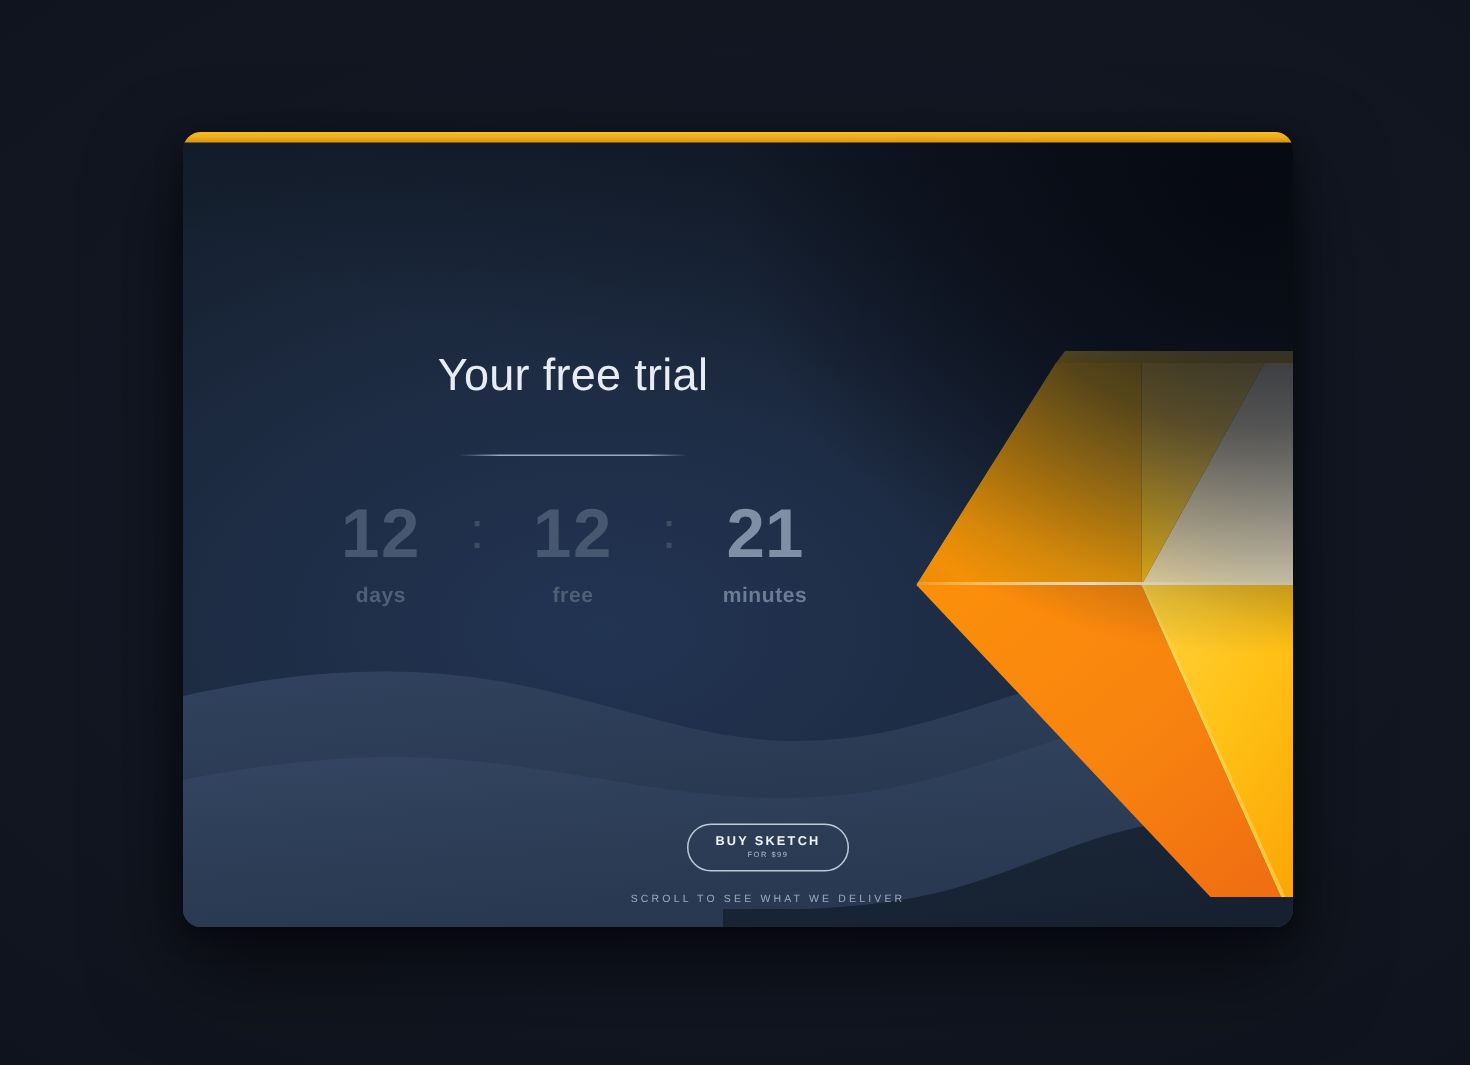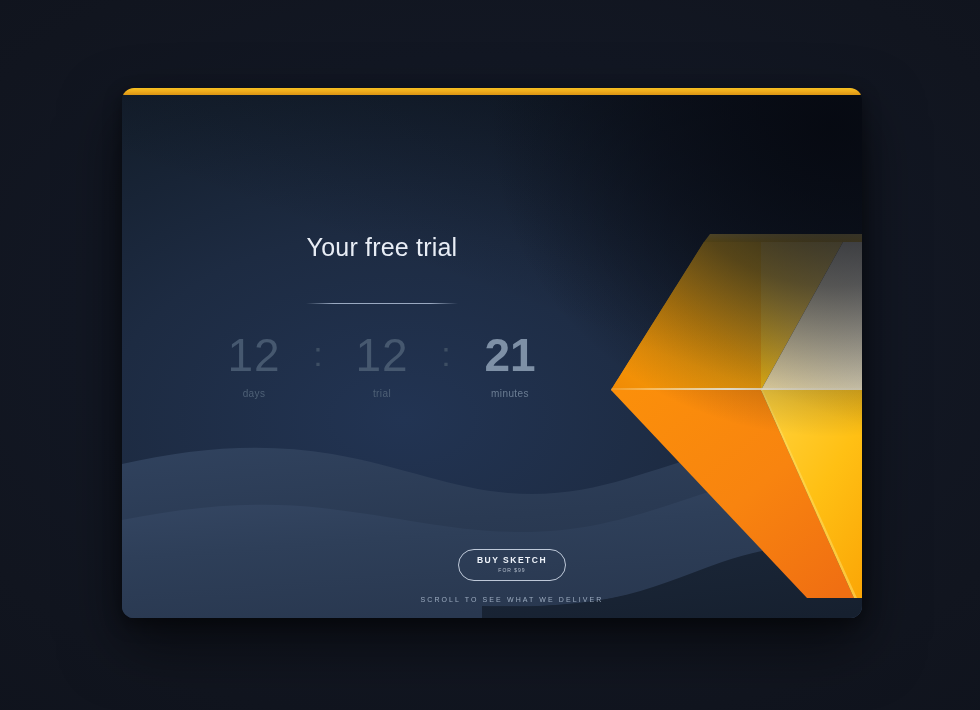--- a/index.html
+++ b/index.html
@@ -111,21 +111,21 @@
     z-index: 6;
   }
 
   #headline {
     position: absolute;
     left: 0;
     top: 138px;
     width: 520px;
     text-align: center;
     color: #e8edf5;
-    font-size: 25px;
+    font-size: 30px;
     line-height: 1.24;
     font-weight: 300;
     letter-spacing: 0.2px;
   }
   #headline .line { display: block; white-space: nowrap; }
   #headline .accent {
     font-weight: 700;
     color: #ffffff;
     letter-spacing: 0.1px;
   }
@@ -155,34 +155,34 @@
     gap: 0;
   }
   .cd-unit {
     width: 104px;
     text-align: center;
   }
   .cd-value {
     display: block;
     font-size: 46px;
     line-height: 1;
-    font-weight: 400;
+    font-weight: 700;
     color: #46586f;
     letter-spacing: 1px;
   }
   .cd-unit.is-active .cd-value {
     color: #7e90a6;
     font-weight: 700;
     letter-spacing: 0;
   }
   .cd-label {
     display: block;
     margin-top: 10px;
-    font-size: 10px;
-    font-weight: 400;
+    font-size: 14px;
+    font-weight: 700;
     color: #4e6076;
     letter-spacing: 0.4px;
   }
   .cd-unit.is-active .cd-label { color: #6b7d93; }
   .cd-sep {
     width: 24px;
     text-align: center;
     font-size: 34px;
     line-height: 1.35;
     font-weight: 300;
@@ -350,21 +350,21 @@
         <div id="headline-rule"></div>
 
         <div id="countdown">
             <div class="cd-unit">
               <span class="cd-value">12</span>
               <span class="cd-label">days</span>
             </div>
             <div class="cd-sep">:</div>
             <div class="cd-unit">
               <span class="cd-value">12</span>
-              <span class="cd-label">trial</span>
+              <span class="cd-label">free</span>
             </div>
             <div class="cd-sep">:</div>
             <div class="cd-unit is-active">
               <span class="cd-value">21</span>
               <span class="cd-label">minutes</span>
             </div>
           </div>
       </div>
 
       <div id="cta-block">

